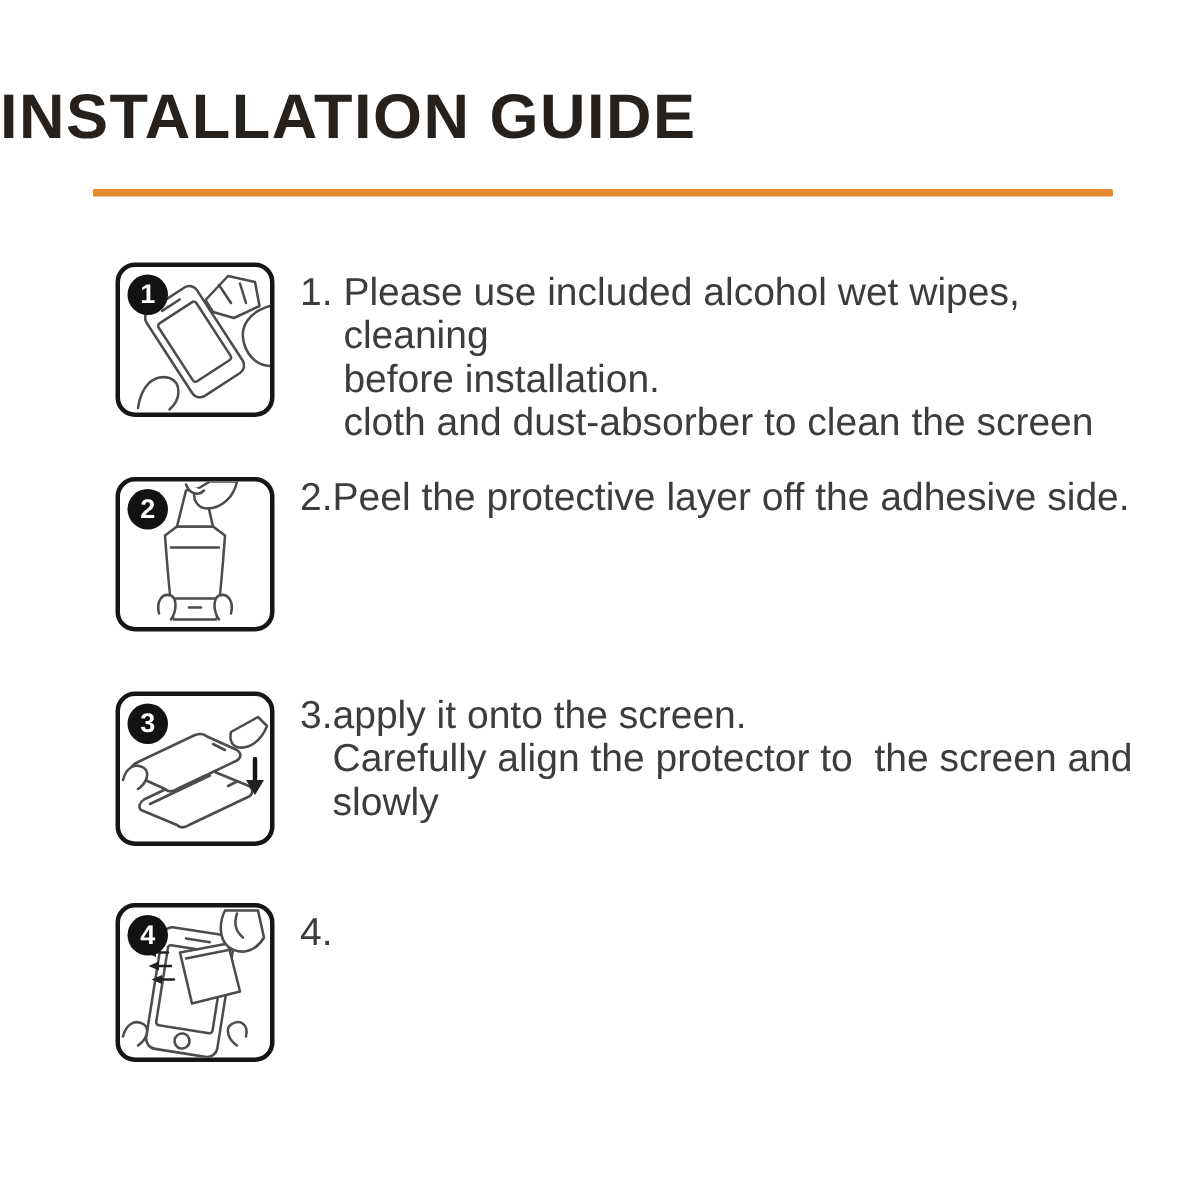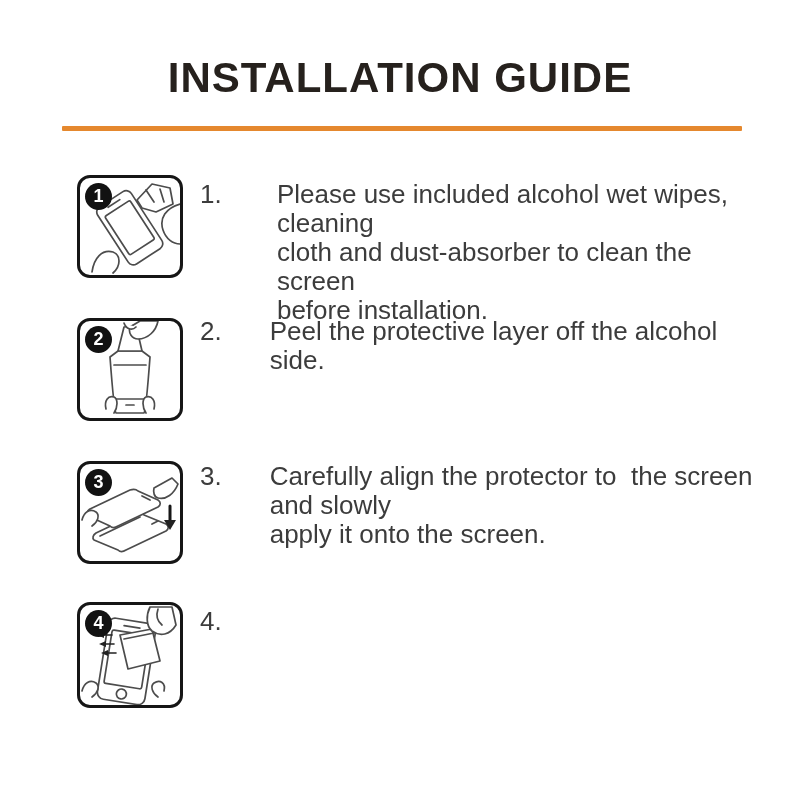--- a/index.html
+++ b/index.html
@@ -2,21 +2,21 @@
 <html><head>
 <meta charset="utf-8">
 <style>
   html,body { margin:0; padding:0; }
   body { font-family: "Liberation Sans", sans-serif; background:#ffffff; }
   .page {
     position:relative; width:800px; height:800px; background:#ffffff; overflow:hidden;
   }
   .title {
     position:absolute; left:0; top:54px; width:800px;
-    text-align:center; font-size:42px; font-weight:700; letter-spacing:1px;
+    font-size:42px; font-weight:700; letter-spacing:1px;
     color:#26211d;
   }
   .rule {
     position:absolute; left:62px; top:126px; width:680px; height:5px;
     background:#e5882e; border-radius:1px;
   }
   .step-box {
     position:absolute; left:77px; width:106px; height:103px;
     border:3px solid #161616; border-radius:13px; background:#ffffff;
     box-sizing:border-box;
@@ -27,21 +27,21 @@
     background:#121212; border-radius:50%;
     color:#ffffff; font-size:18px; font-weight:700;
     display:flex; align-items:center; justify-content:center; z-index:2;
   }
   .step-text {
     position:absolute; left:200px; width:560px;
     display:flex; align-items:flex-start;
     color:#3c3c3c; font-size:26px; line-height:29px;
   }
   .step-num { flex:0 0 auto; white-space:pre; }
-  .step-lines { flex:1 1 auto; min-width:0;margin-left:48px; }
+  .step-lines { flex:1 1 auto; min-width:0; }
   .step-line { white-space:pre-wrap; }
   
   .box-1 { top:175px; }
   .box-2 { top:318px; }
   .box-3 { top:461px; }
   .box-4 { top:602px; height:106px; }
   .text-1 { top:180px; }
   .text-2 { top:317px; }
   .text-3 { top:462px; }
   .text-4 { top:607px; }
@@ -68,63 +68,63 @@
       <path class="artfill" d="M57,22 L72,6 L90,10 L93,26 L76,34 L62,30 Z"></path>
       <path class="art" d="M66,12 L74,24 M80,11 L84,24"></path>
       <path class="artfill" d="M100,26 C86,30 79,40 83,52 C86,61 93,66 100,66"></path>
       <path class="artfill" d="M12,94 C14,80 22,71 33,74 C41,77 41,88 33,95"></path>
     </svg>
   </div>
   <div class="step-text text-1">
     <span class="step-num">1. </span>
     <div class="step-lines">
       <div class="step-line">Please use included alcohol wet wipes, cleaning</div>
+      <div class="step-line">before installation.</div>
       <div class="step-line">cloth and dust-absorber to clean the screen</div>
-      <div class="step-line">before installation.</div>
     </div>
   </div>
 
   <div class="step-box box-2">
     <div class="badge">2</div>
     <svg viewBox="0 0 100 97">
       <path class="artfill" d="M30,36 C30,36 34,90 36,92 L64,92 C66,90 70,36 70,36 L62,30 L38,30 Z"></path>
       <path class="art" d="M34,44 L66,44 M36,78 L64,78"></path>
       <path class="art" d="M46,84 L54,84"></path>
       <path class="artfill" d="M38,30 L44,6 L56,4 L62,30 Z"></path>
       <path class="artfill" d="M60,0 L78,0 C76,10 68,18 58,18 C52,18 48,12 50,6 Z"></path>
       <path class="artfill" d="M44,2 C46,8 52,10 56,6"></path>
       <path class="artfill" d="M26,88 C24,80 28,74 34,76 C38,78 38,86 34,92"></path>
       <path class="artfill" d="M74,88 C76,80 72,74 66,76 C62,78 62,86 66,92"></path>
     </svg>
   </div>
   <div class="step-text text-2">
     <span class="step-num">2.</span>
     <div class="step-lines">
-      <div class="step-line">Peel the protective layer off the alcohol side.</div>
+      <div class="step-line">Peel the protective layer off the adhesive side.</div>
     </div>
   </div>
 
   <div class="step-box box-3">
     <div class="badge">3</div>
     <svg viewBox="0 0 100 97">
       <path class="artfill" d="M14,76 C12,74 13,71 16,69 L56,50 C59,49 62,49 64,51 L86,60 C89,62 89,65 86,67 L46,86 C43,88 40,88 38,86 Z"></path>
       <path class="art" d="M20,72 L60,53 M72,60 L78,57"></path>
       <path class="artfill" d="M8,52 C6,50 7,47 10,45 L50,26 C53,25 56,25 58,27 L78,36 C81,38 81,41 78,43 L38,62 C35,64 32,64 30,62 Z"></path>
       <path class="art" d="M62,32 L70,36"></path>
       <path class="artfill" d="M74,24 L92,14 L98,20 C94,30 86,36 78,34 C74,33 73,28 74,24 Z"></path>
       <path class="artfill" d="M2,56 C4,48 10,44 16,48 C20,51 18,58 12,62"></path>
       <line class="art" x1="90" y1="42" x2="90" y2="58" style="stroke:#161616;stroke-width:3"></line>
       <path class="artdark" d="M84,56 L96,56 L90,66 Z"></path>
     </svg>
   </div>
   <div class="step-text text-3">
     <span class="step-num">3.</span>
     <div class="step-lines">
+      <div class="step-line">apply it onto the screen.</div>
       <div class="step-line">Carefully align the protector to  the screen and slowly</div>
-      <div class="step-line">apply it onto the screen.</div>
     </div>
   </div>
 
   <div class="step-box box-4">
     <div class="badge">4</div>
     <svg viewBox="0 0 100 100">
       <g transform="rotate(9 50 60)">
         <rect class="artfill" x="22" y="16" width="48" height="82" rx="7"></rect>
         <rect class="art" x="27" y="28" width="38" height="54" rx="2"></rect>
         <circle class="art" cx="46" cy="90" r="5"></circle>

